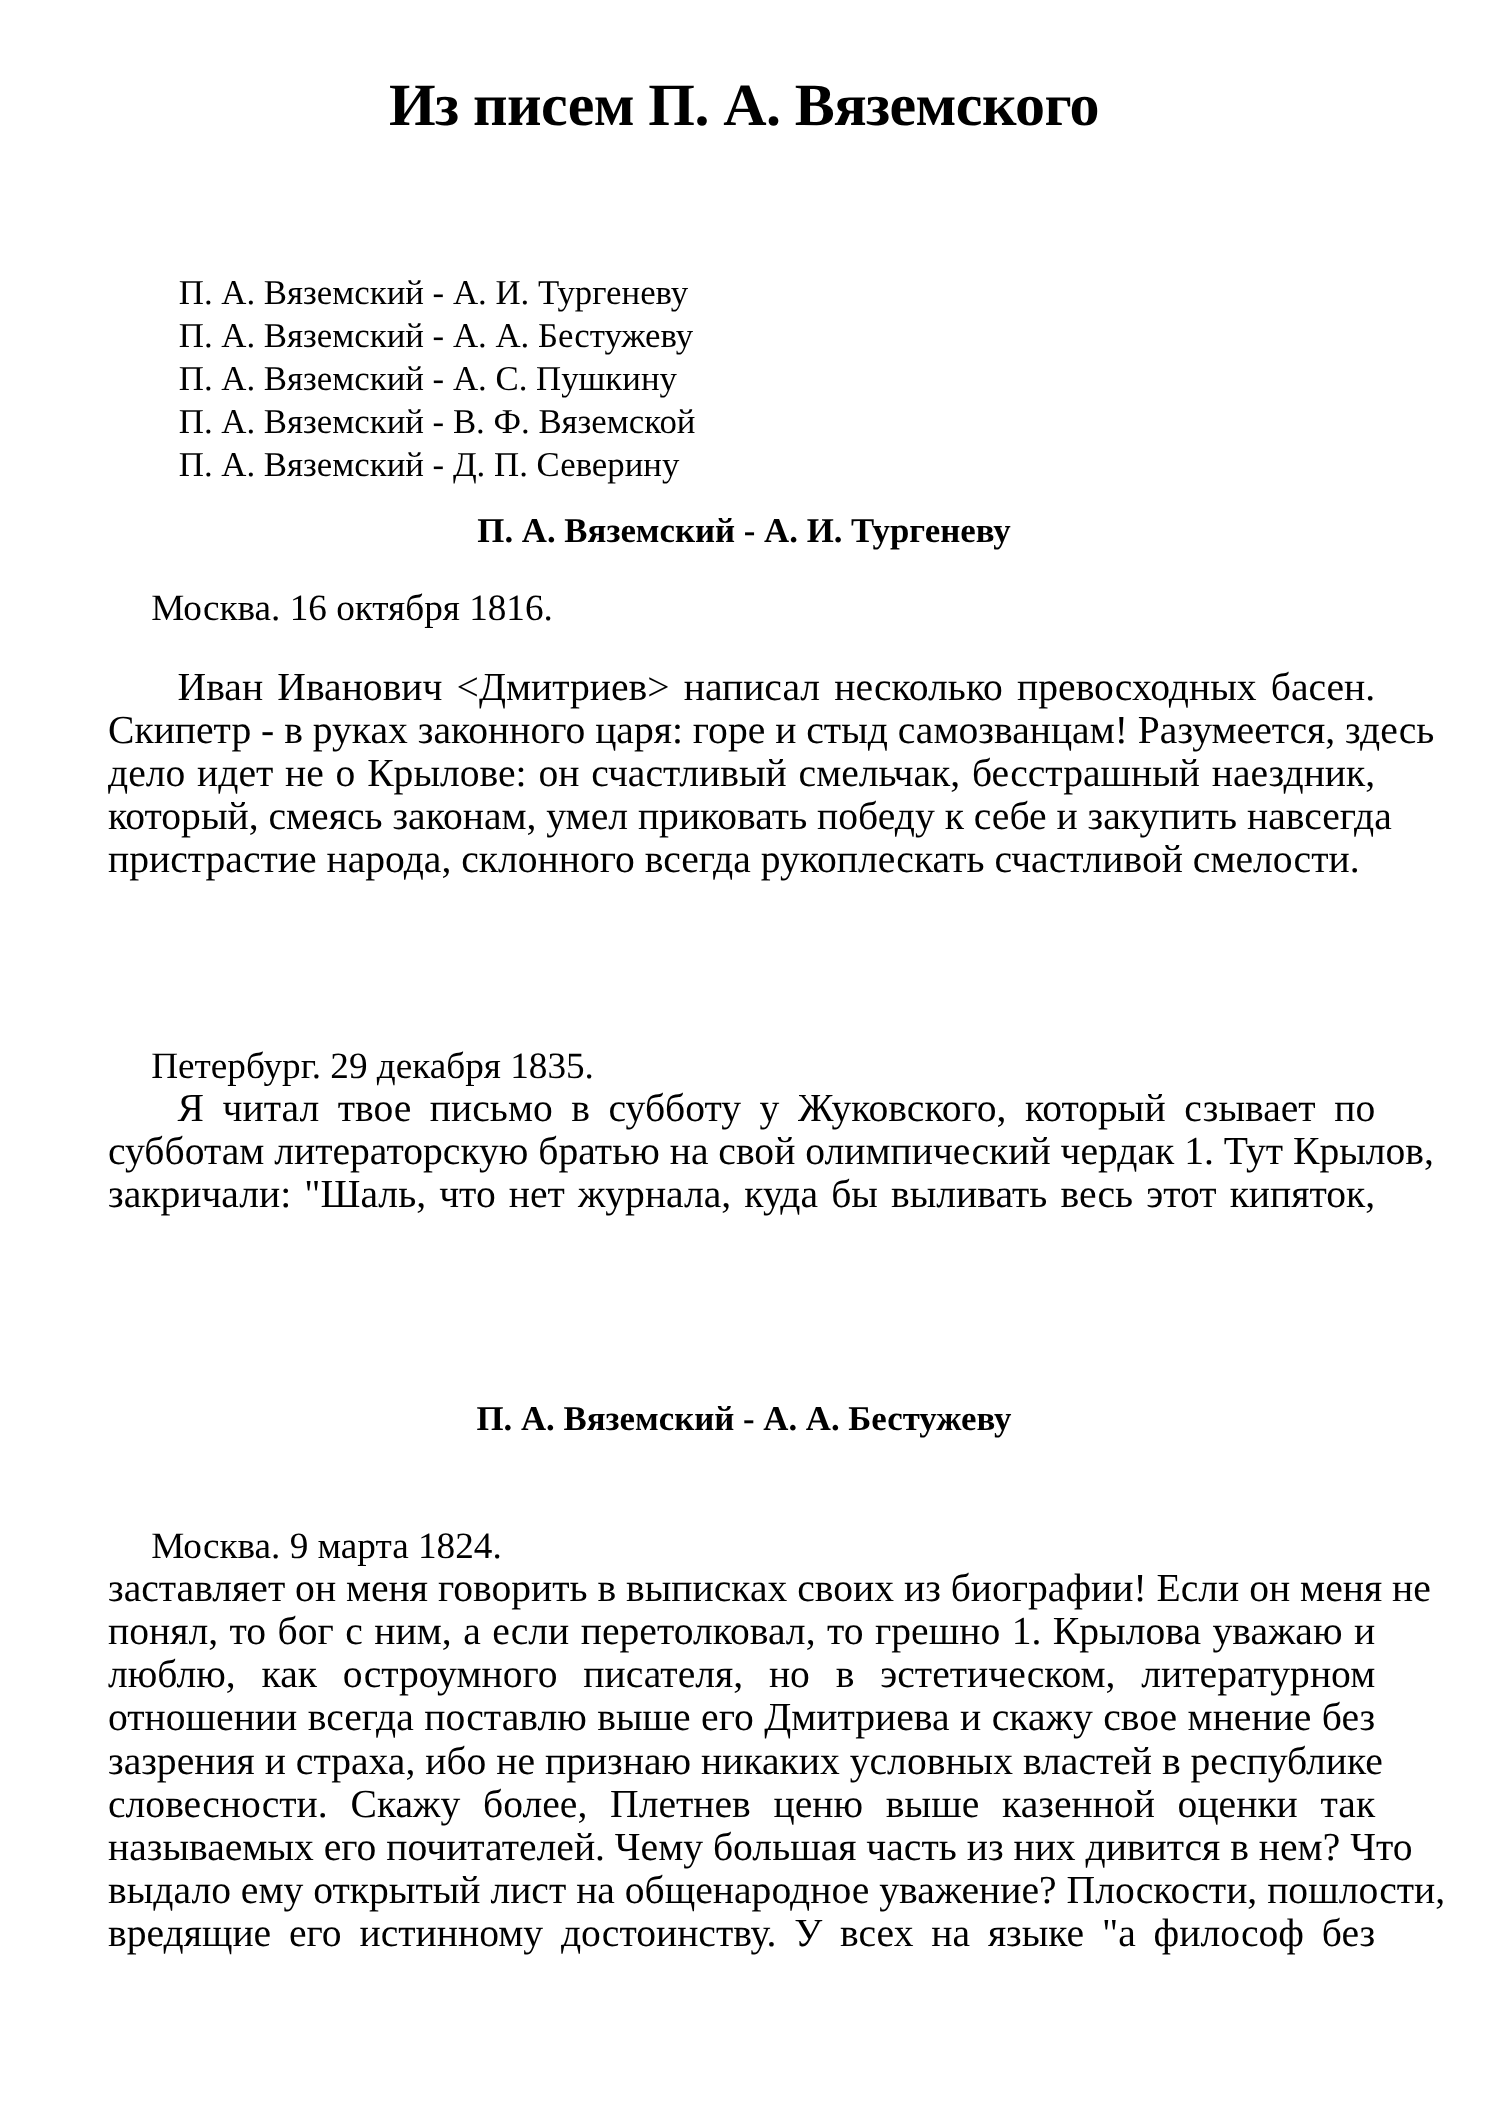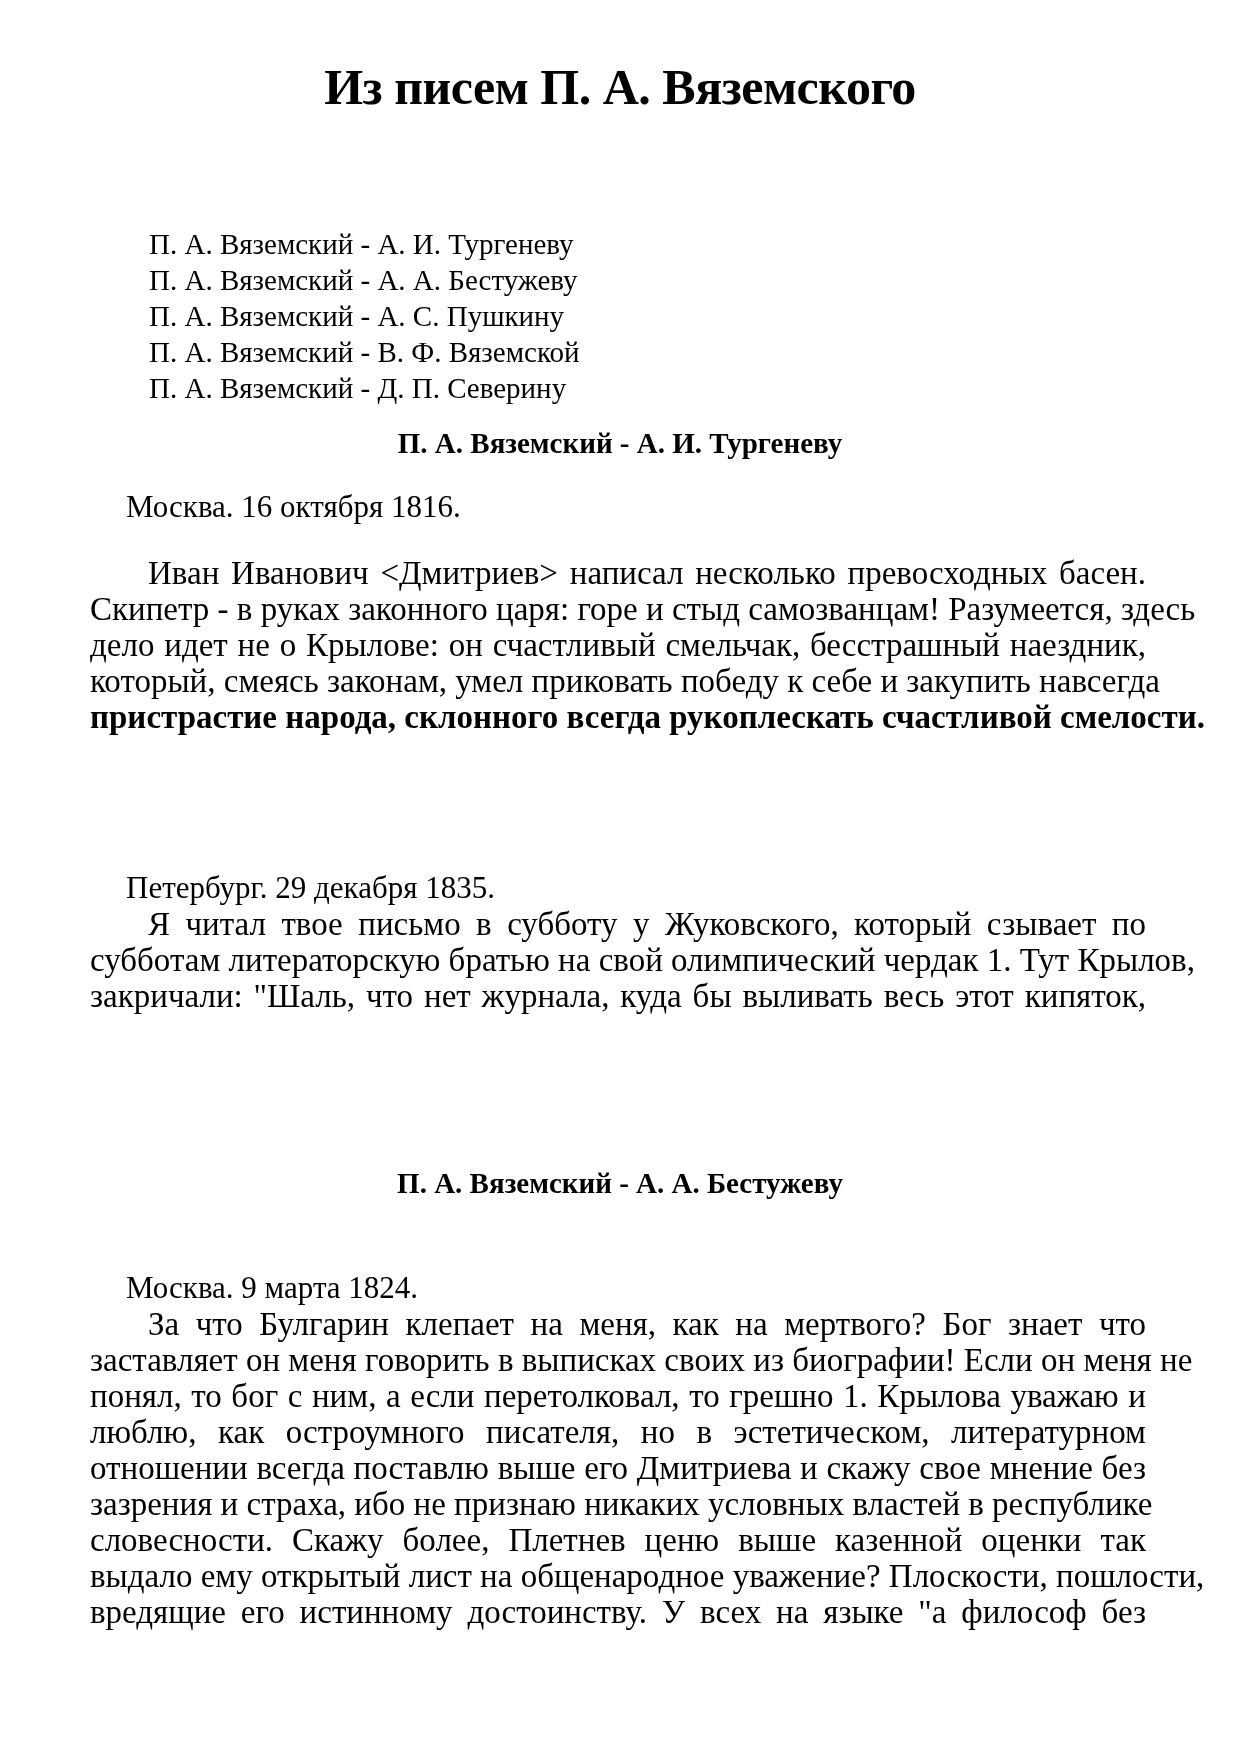--- a/index.html
+++ b/index.html
@@ -77,21 +77,20 @@
       text-align: justify;
       text-align-last: justify;
       white-space: nowrap;
       height: 36px;
     }
     .para .line.first {
       padding-left: 58px;
     }
     .para .line.last {
       text-align-last: left;
-      font-weight: bold;
     }
   </style>
 </head>
 <body>
 
 <div class="page">
 
   <h1 class="title">Из писем П. А. Вяземского</h1>
 
   <ul class="toc">
@@ -120,24 +119,24 @@
     <span class="line first">Я читал твое письмо в субботу у Жуковского, который сзывает по</span>
     <span class="line">субботам литераторскую братью на свой олимпический чердак 1. Тут Крылов,</span>
     <span class="line">закричали: "Шаль, что нет журнала, куда бы выливать весь этот кипяток,</span>
   </div>
 
   <h2 class="section-heading" style="top:1165px;">П. А. Вяземский - А. А. Бестужеву</h2>
 
   <p class="dateline" style="top:1270px;">Москва. 9 марта 1824.</p>
 
   <div class="para" style="top:1306px;">
-    <span class="line first">За что Булгарин клепает на меня, как на мертвого? Бог знает что</span>
     <span class="line">заставляет он меня говорить в выписках своих из биографии! Если он меня не</span>
     <span class="line">понял, то бог с ним, а если перетолковал, то грешно 1. Крылова уважаю и</span>
     <span class="line">люблю, как остроумного писателя, но в эстетическом, литературном</span>
     <span class="line">отношении всегда поставлю выше его Дмитриева и скажу свое мнение без</span>
     <span class="line">зазрения и страха, ибо не признаю никаких условных властей в республике</span>
     <span class="line">словесности. Скажу более, Плетнев ценю выше казенной оценки так</span>
+    <span class="line">называемых его почитателей. Чему большая часть из них дивится в нем? Что</span>
     <span class="line">выдало ему открытый лист на общенародное уважение? Плоскости, пошлости,</span>
     <span class="line">вредящие его истинному достоинству. У всех на языке "а философ без</span>
   </div>
 
 </div>
 
 </body></html>

